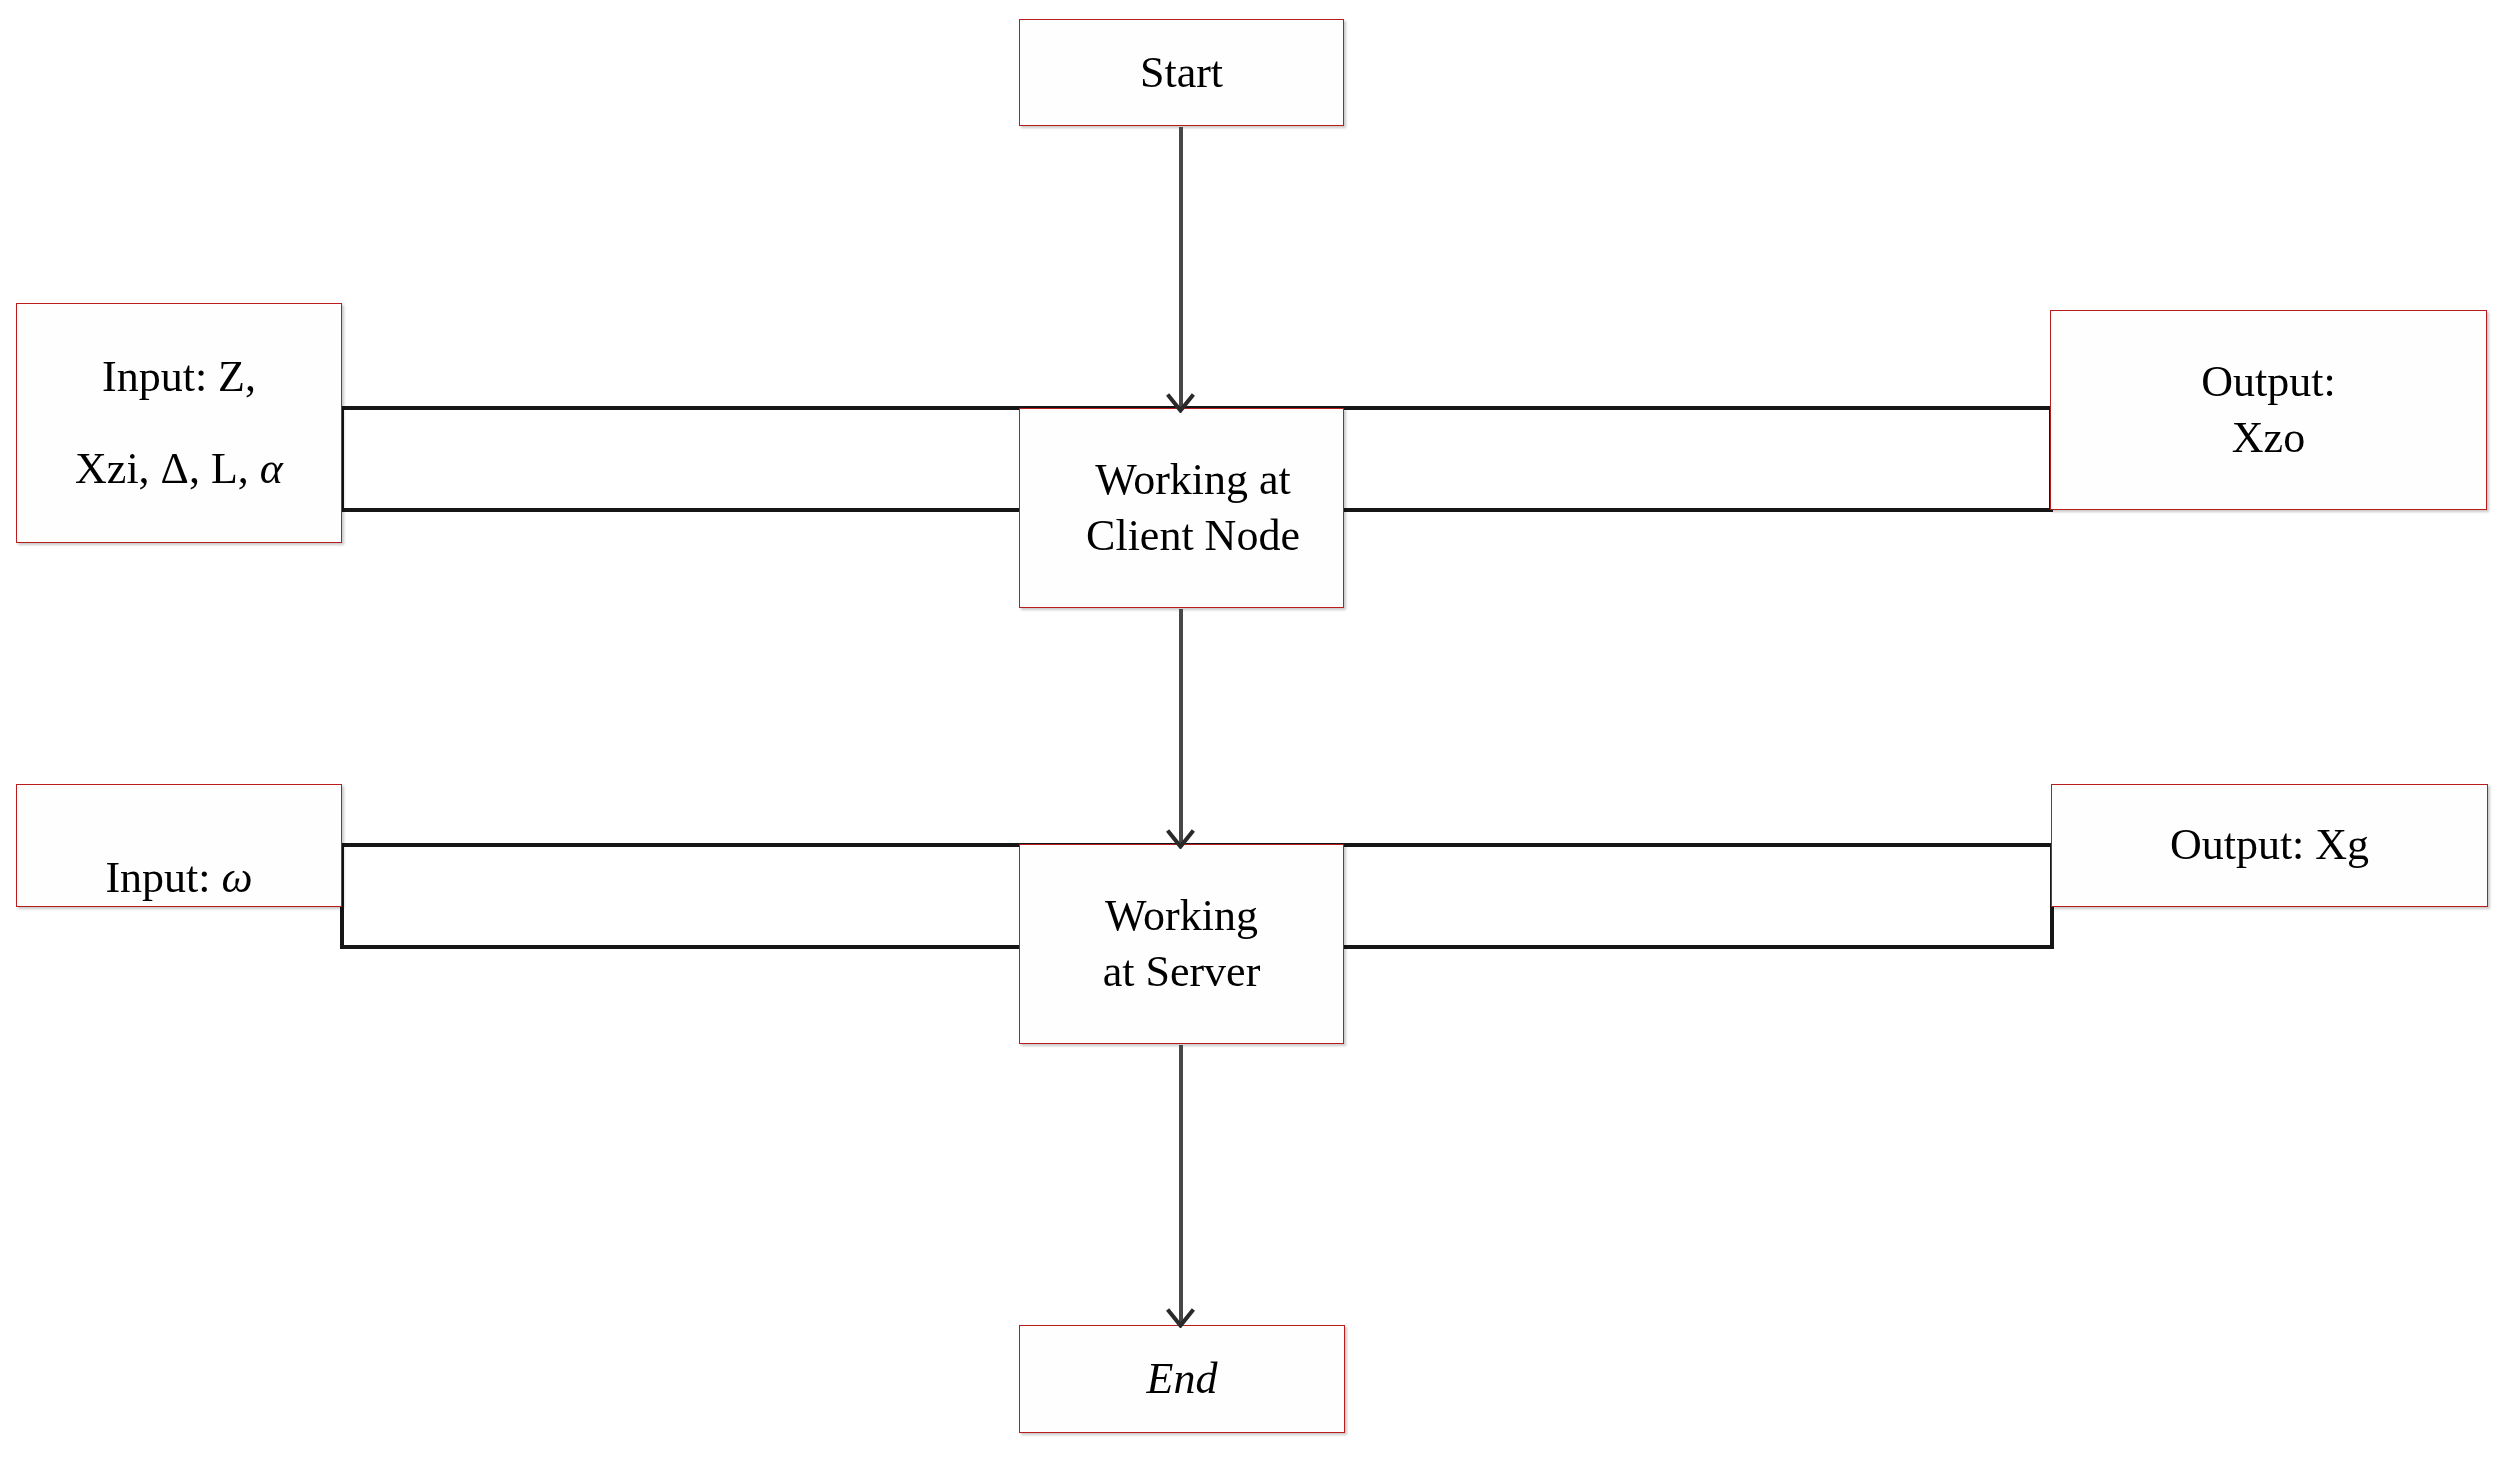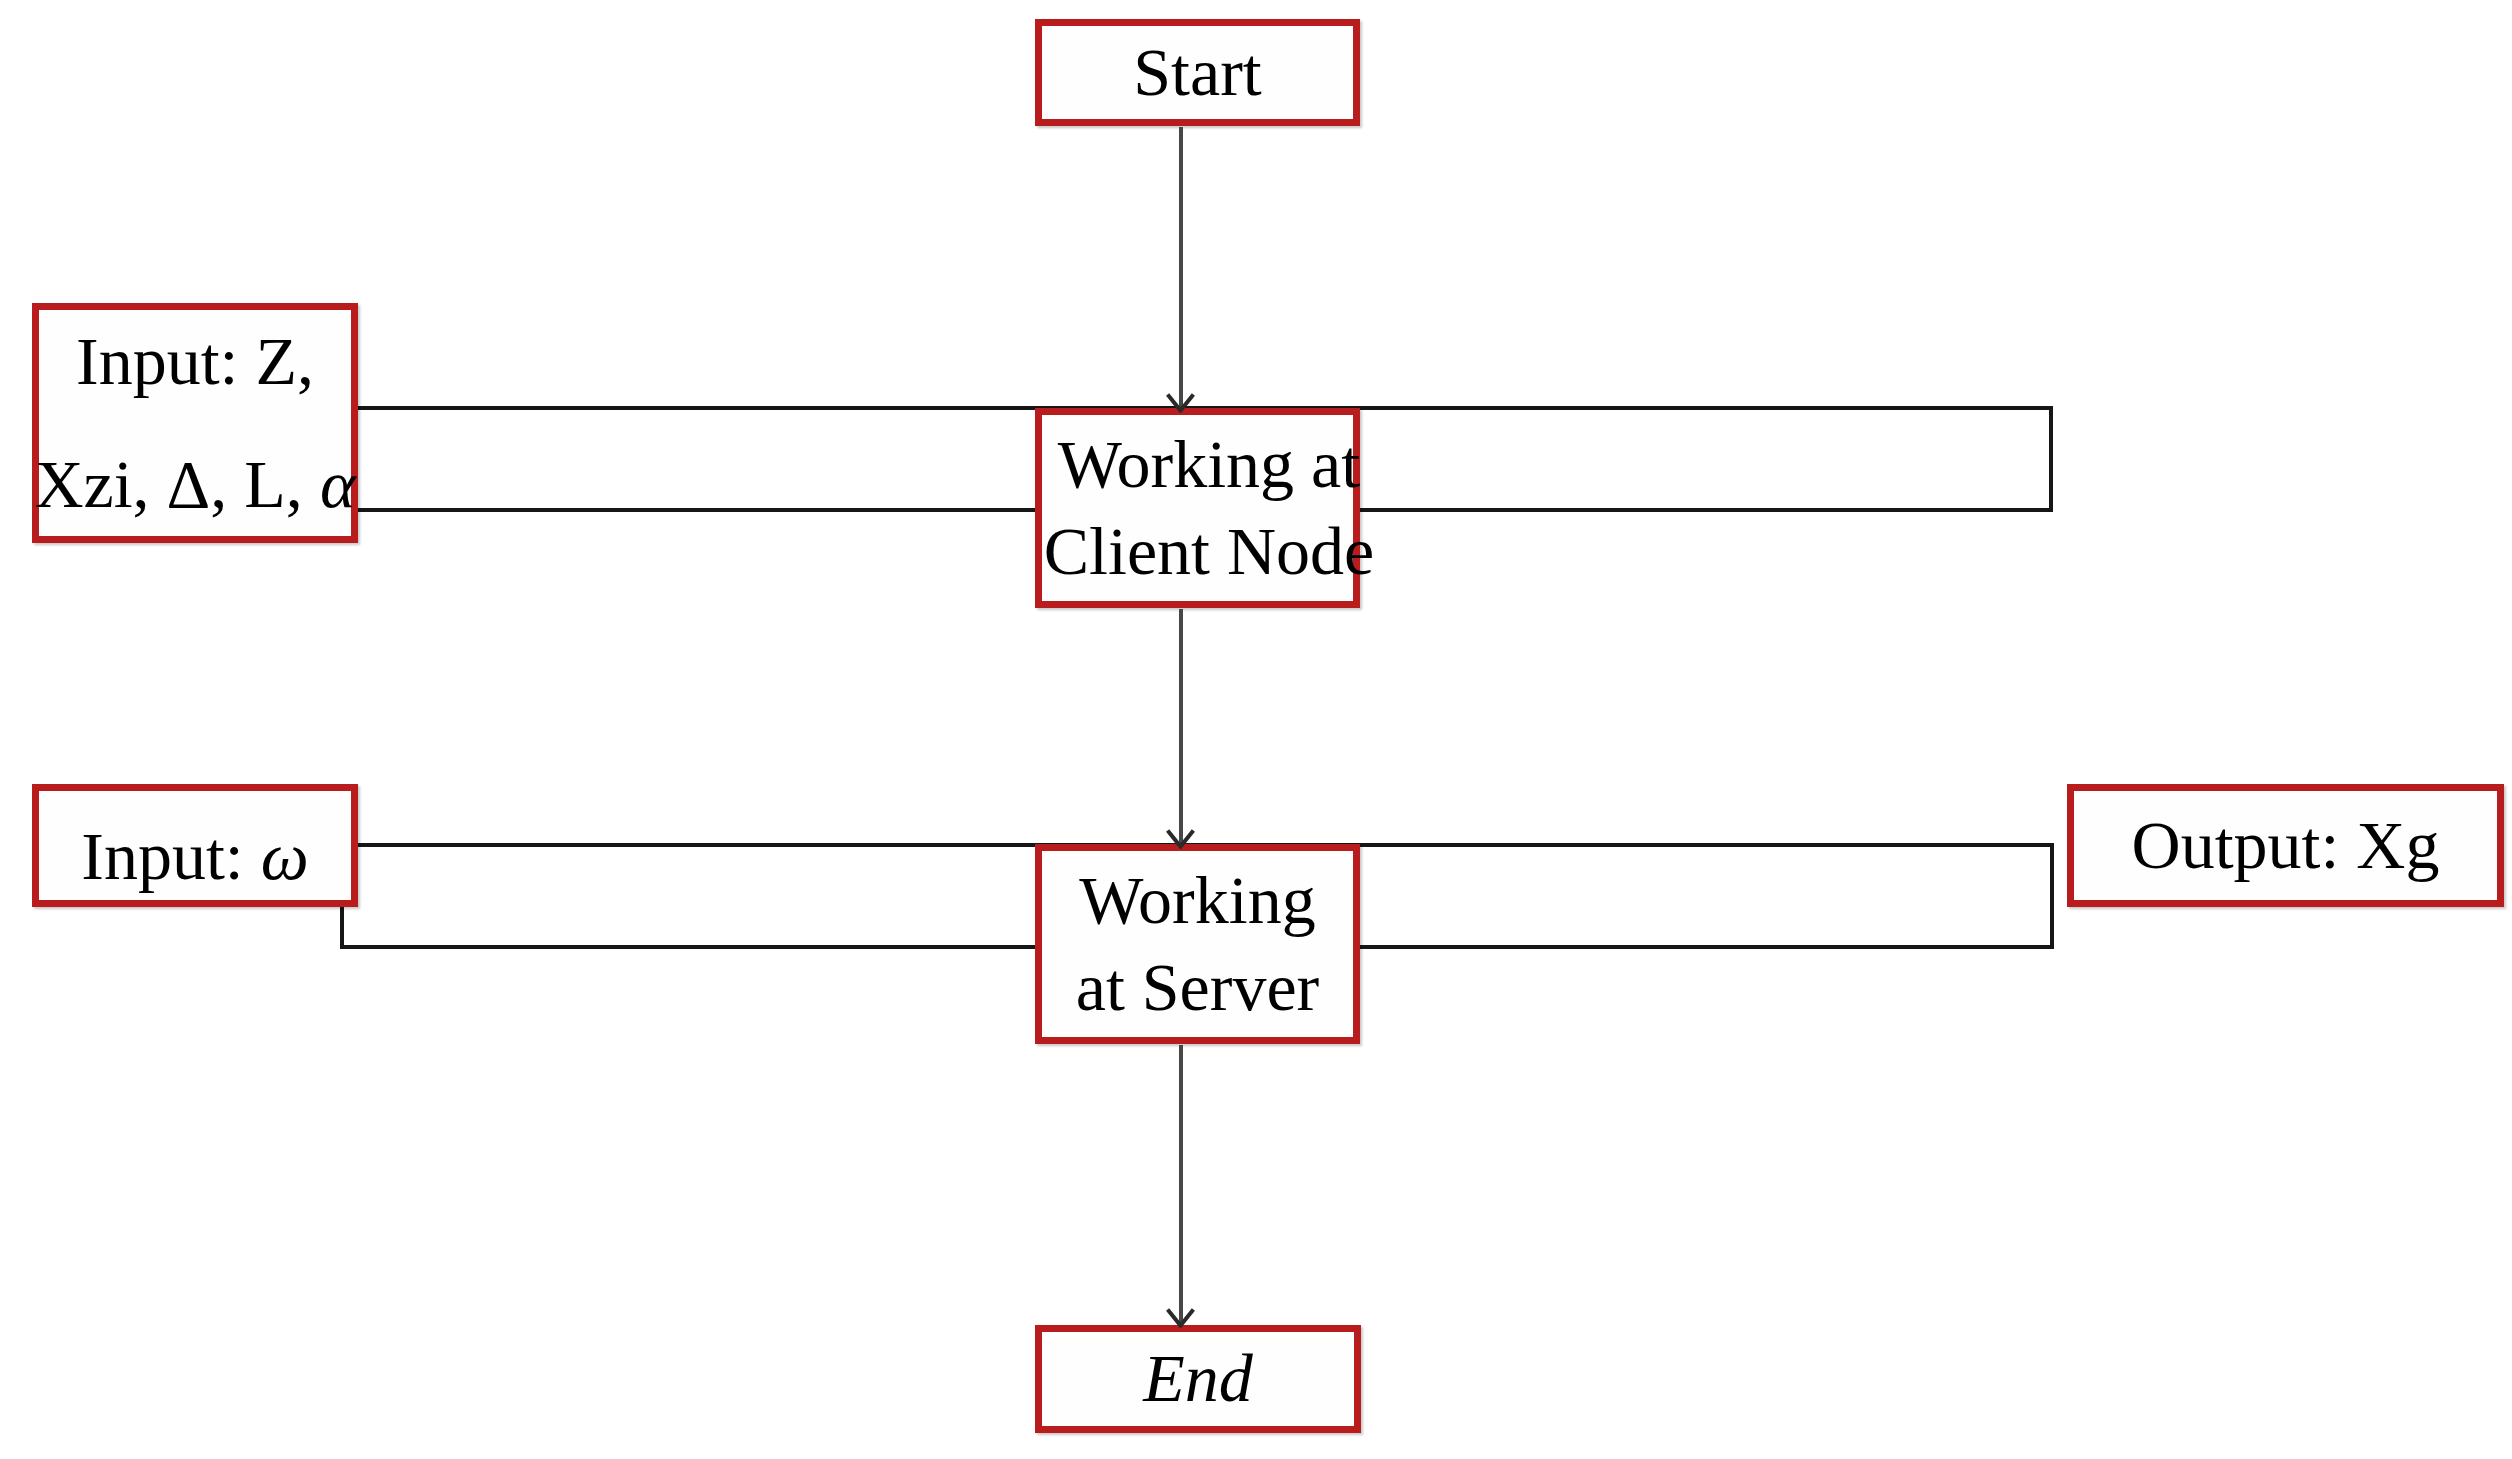--- a/index.html
+++ b/index.html
@@ -7,32 +7,31 @@
     position:relative;
     width:2512px;height:1459px;
     background:#ffffff;
     font-family:"Liberation Serif","DejaVu Serif",serif;
     color:#000;
     overflow:hidden;
   }
   .node{
     position:absolute;
     box-sizing:border-box;
-    border:7px solid #b91c1c;
+    border:1px solid #b91c1c;
     background:#fefefe;
     display:flex;
     flex-direction:column;
     align-items:center;
     justify-content:center;
     text-align:center;
-    font-size:68px;
+    font-size:44px;
     line-height:1.28;
     z-index:2;
     box-shadow:1.6px 1.6px 2.4px rgba(0,0,0,0.22);
-    margin-left:16px;
   }
   .node .ln{display:block;white-space:pre;}
   .it{font-style:italic;}
   .channel{
     position:absolute;
     box-sizing:border-box;
     border:4px solid #161616;
     background:transparent;
     z-index:1;
   }
@@ -96,20 +95,24 @@
   <div class="node" id="n-input1">
     <span class="ln">Input: Z,</span>
     <span class="ln"><span>Xzi, Δ, L, </span><span class="it">α</span></span>
   </div>
 
   <div class="node" id="n-client">
     <span class="ln">Working at</span>
     <span class="ln">Client Node</span>
   </div>
 
+  <div class="node" id="n-output1">
+    <span class="ln">Output:</span>
+    <span class="ln">Xzo</span>
+  </div>
 
   <div class="node" id="n-input2">
     <span class="ln"><span>Input: </span><span class="it">ω</span></span>
   </div>
 
   <div class="node" id="n-output2">
     <span class="ln">Output: Xg</span>
   </div>
 
   <div class="node" id="n-server">

